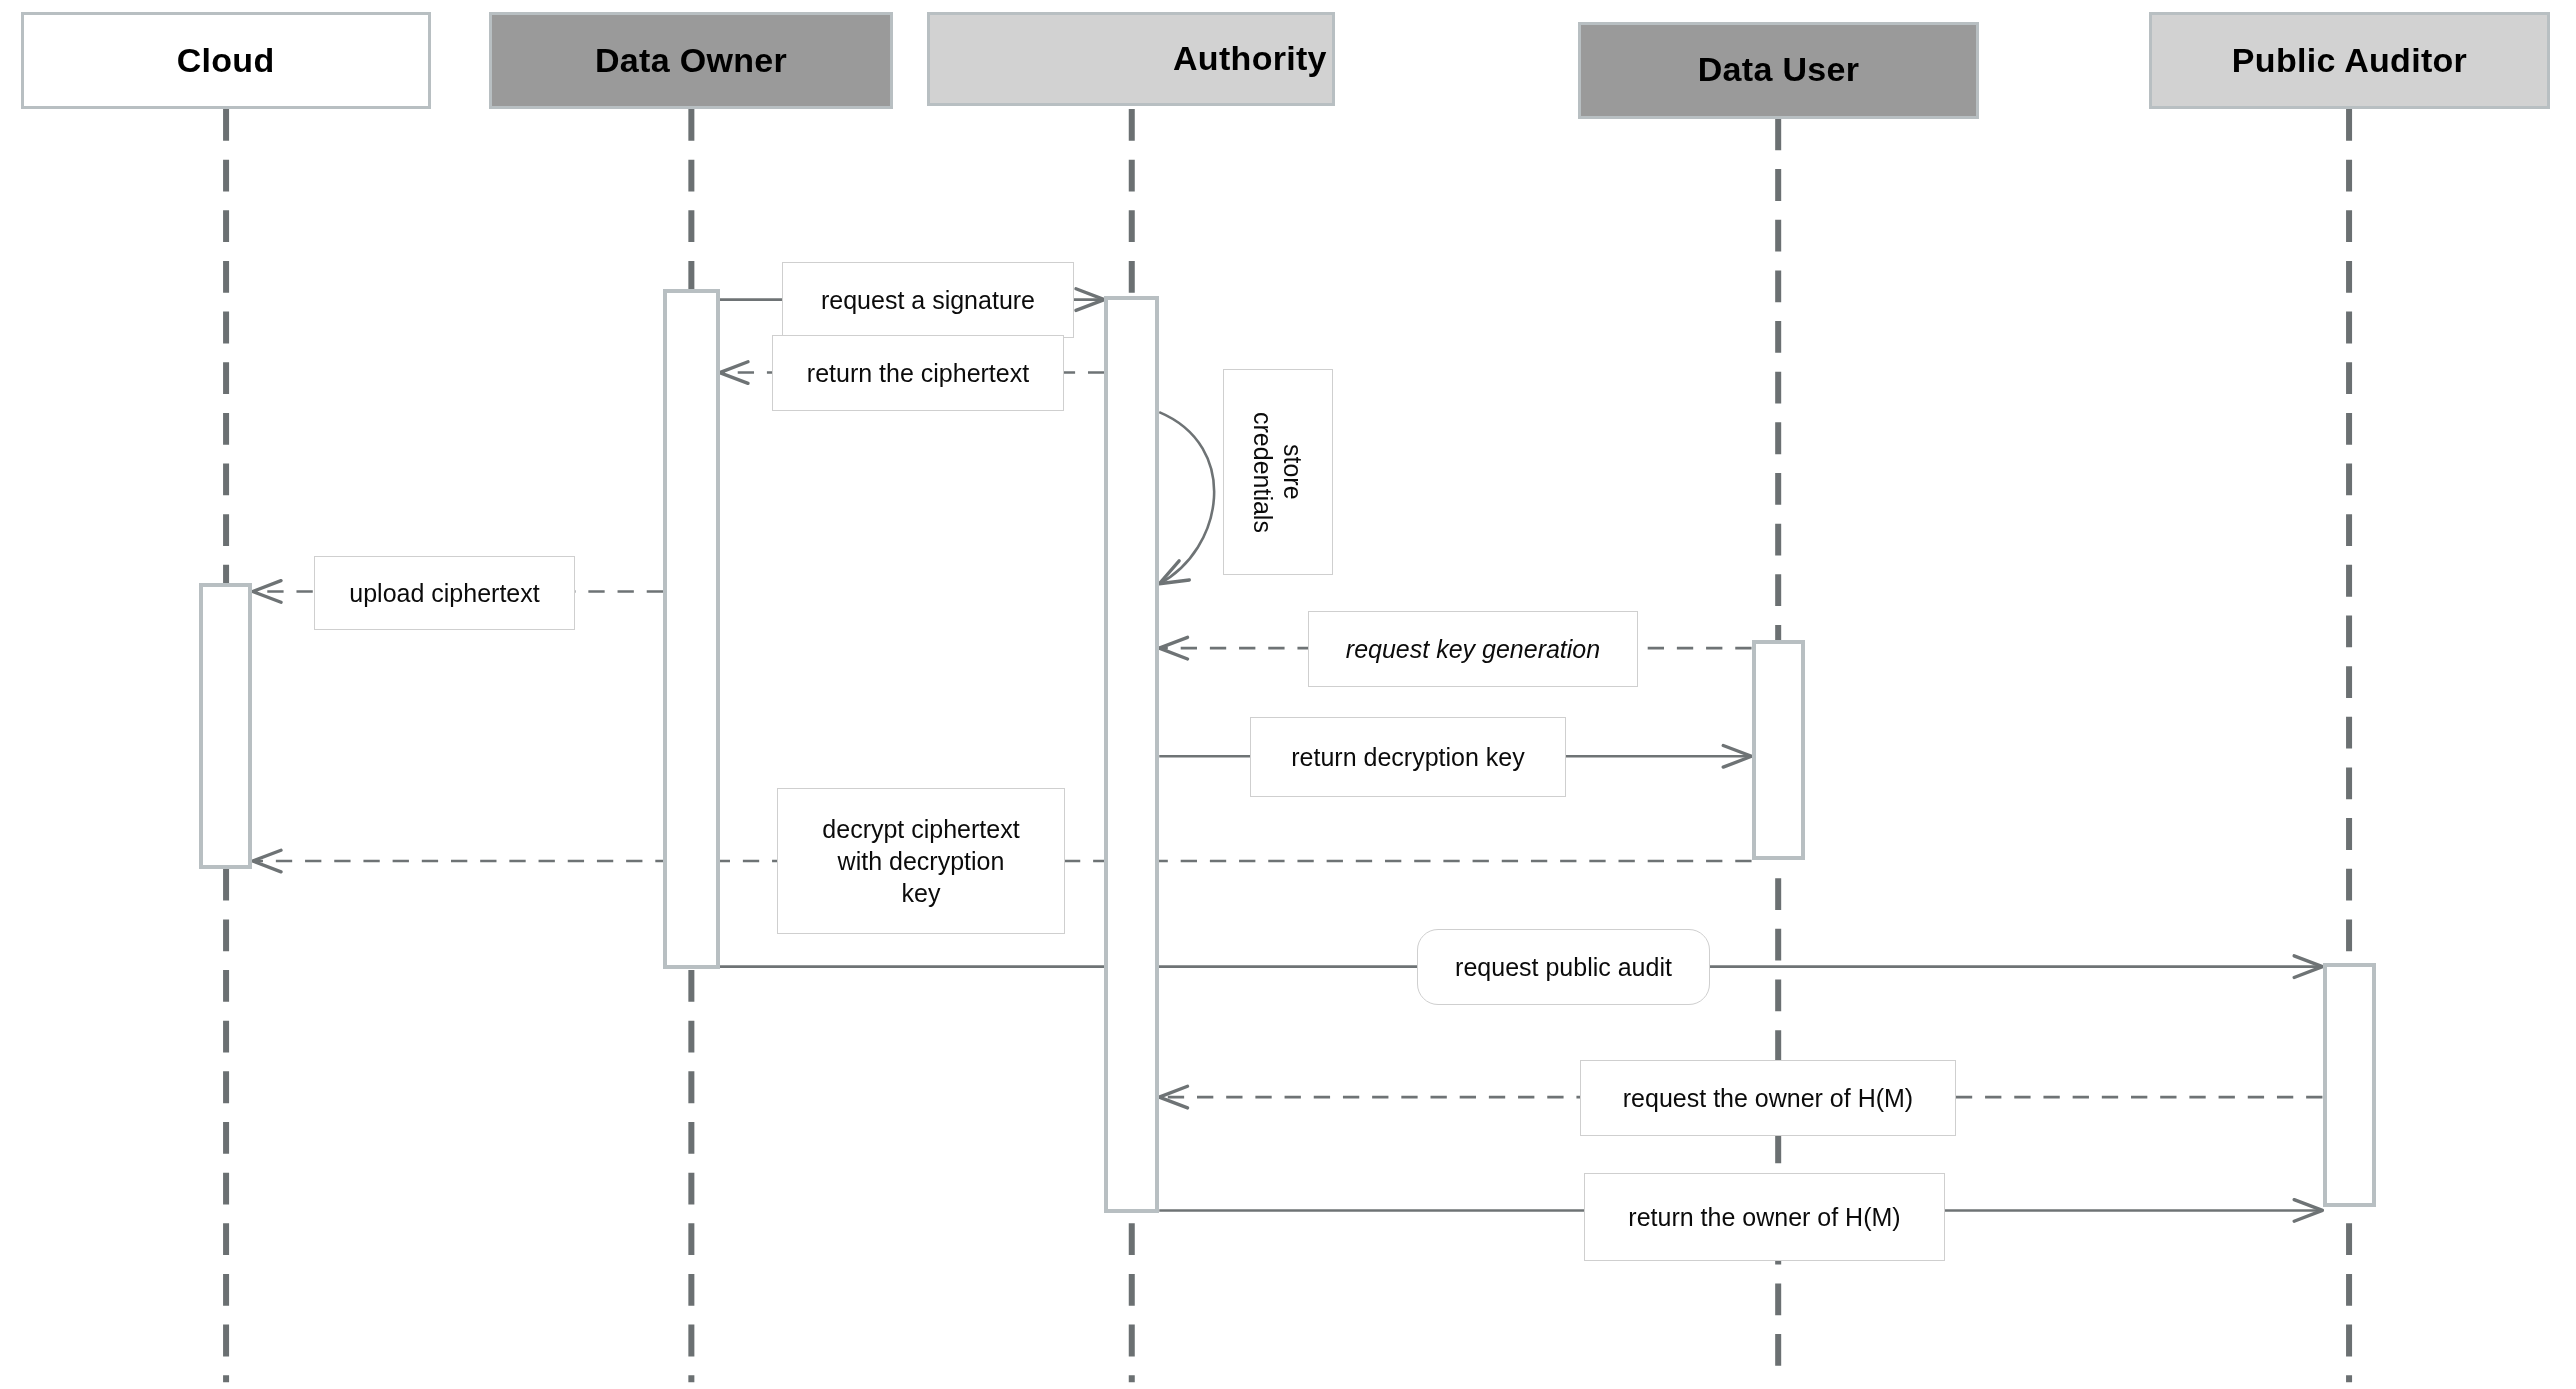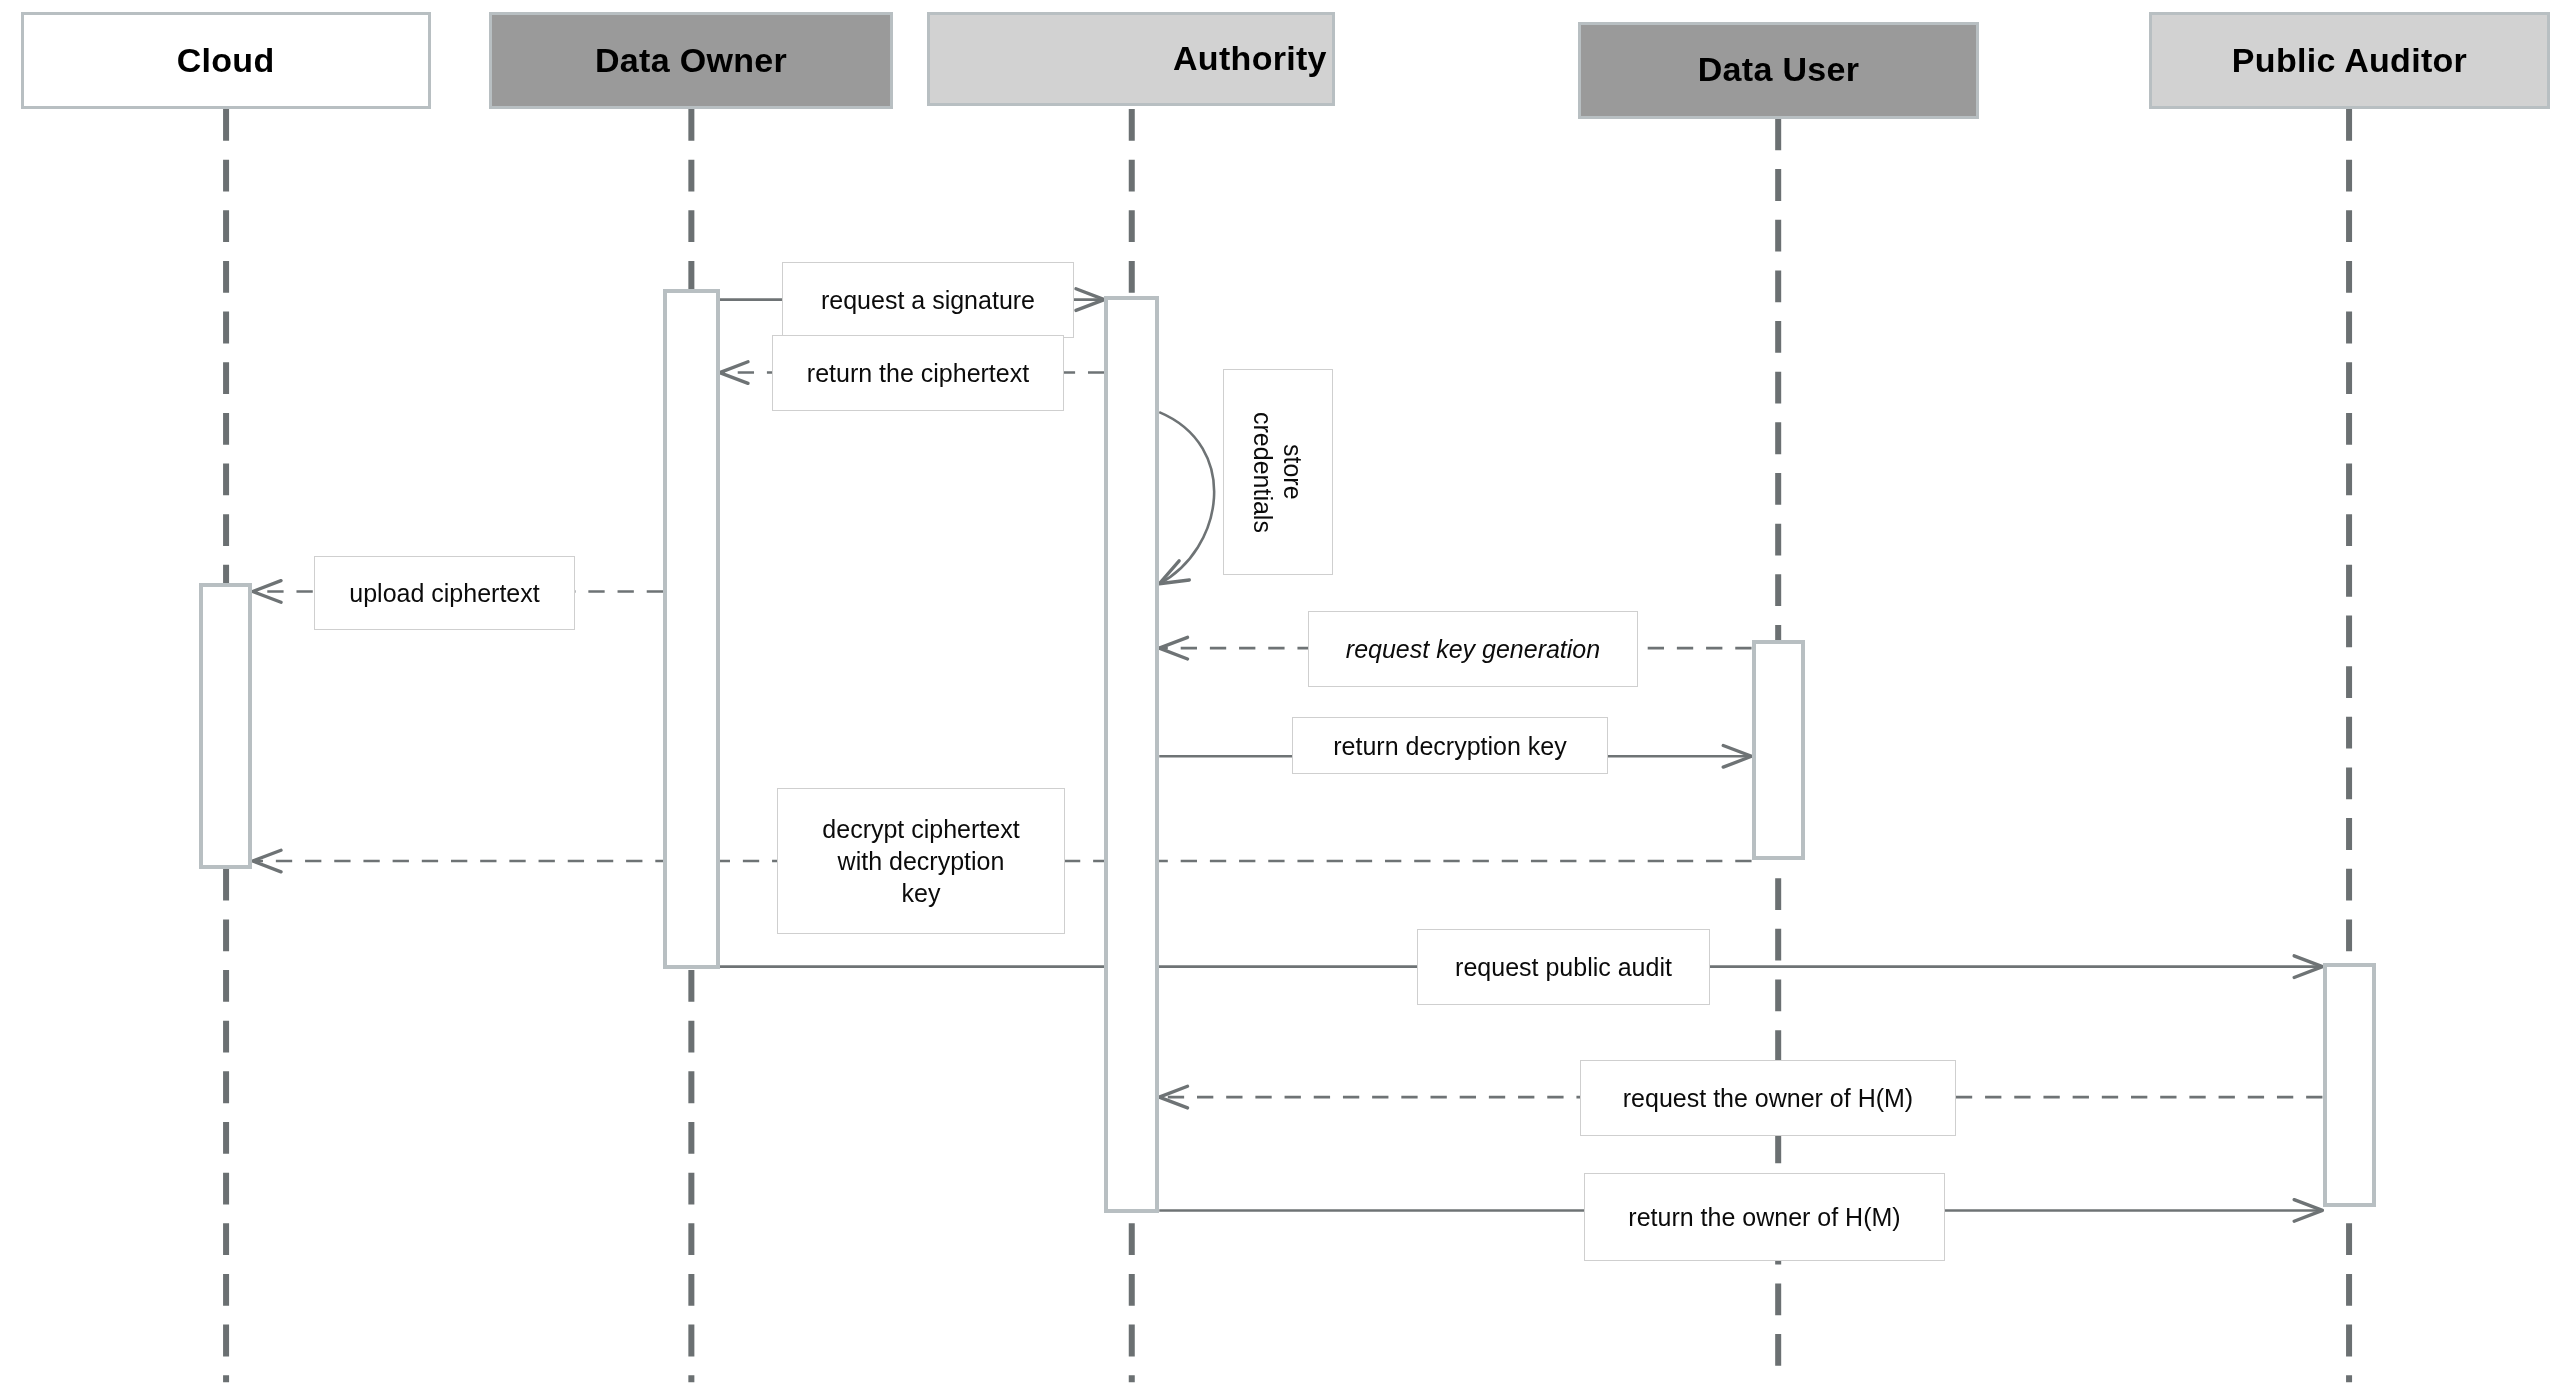--- a/index.html
+++ b/index.html
@@ -142,27 +142,27 @@
       </div>
       <div class="msglabel rot" style="left: 1223px; top: 369px; width: 110px; height: 206px;">
         <span>store<br>credentials</span>
       </div>
       <div class="msglabel" style="left: 314px; top: 556px; width: 261px; height: 74px;">
         <span>upload ciphertext</span>
       </div>
       <div class="msglabel" style="left: 1308px; top: 611px; width: 330px; height: 76px; font-style: italic;">
         <span>request key generation</span>
       </div>
-      <div class="msglabel" style="left: 1292px; top: 717px; width: 316px; height: 57px;">
+      <div class="msglabel" style="left: 1250px; top: 717px; width: 316px; height: 80px;">
         <span>return decryption key</span>
       </div>
       <div class="msglabel" style="left: 777px; top: 788px; width: 288px; height: 146px;">
         <span>decrypt ciphertext<br>with decryption<br>key</span>
       </div>
-      <div class="msglabel" style="left: 1417px; top: 929px; width: 293px; height: 76px;">
+      <div class="msglabel" style="left: 1417px; top: 929px; width: 293px; height: 76px; border-radius: 21px;">
         <span>request public audit</span>
       </div>
       <div class="msglabel" style="left: 1580px; top: 1060px; width: 376px; height: 76px;">
         <span>request the owner of H(M)</span>
       </div>
       <div class="msglabel" style="left: 1584px; top: 1173px; width: 361px; height: 88px;">
         <span>return the owner of H(M)</span>
       </div>
     </div>
 

